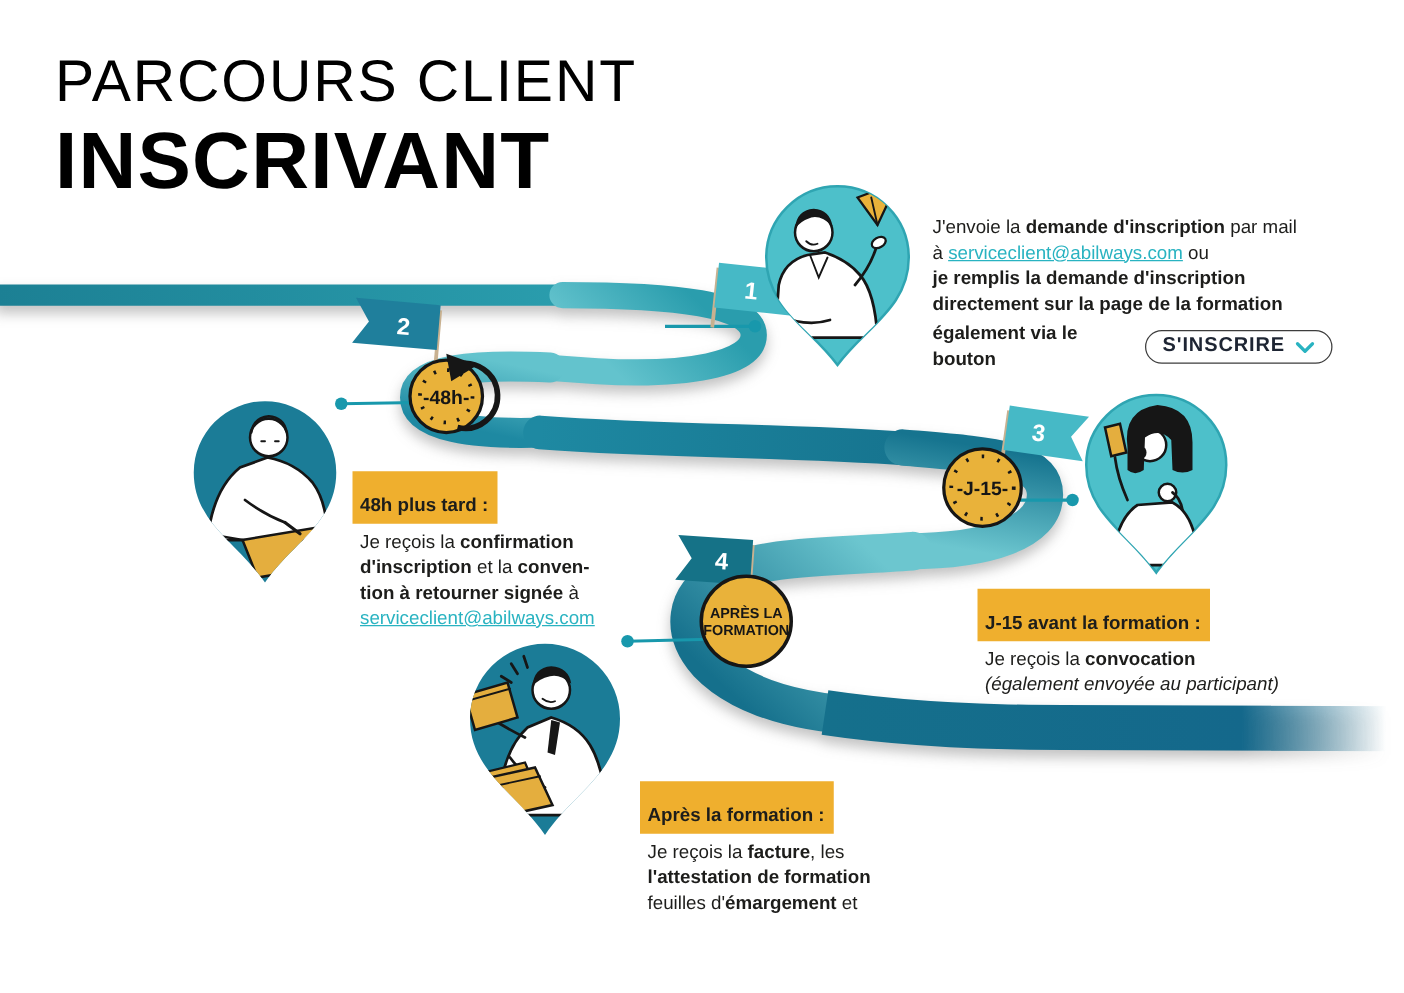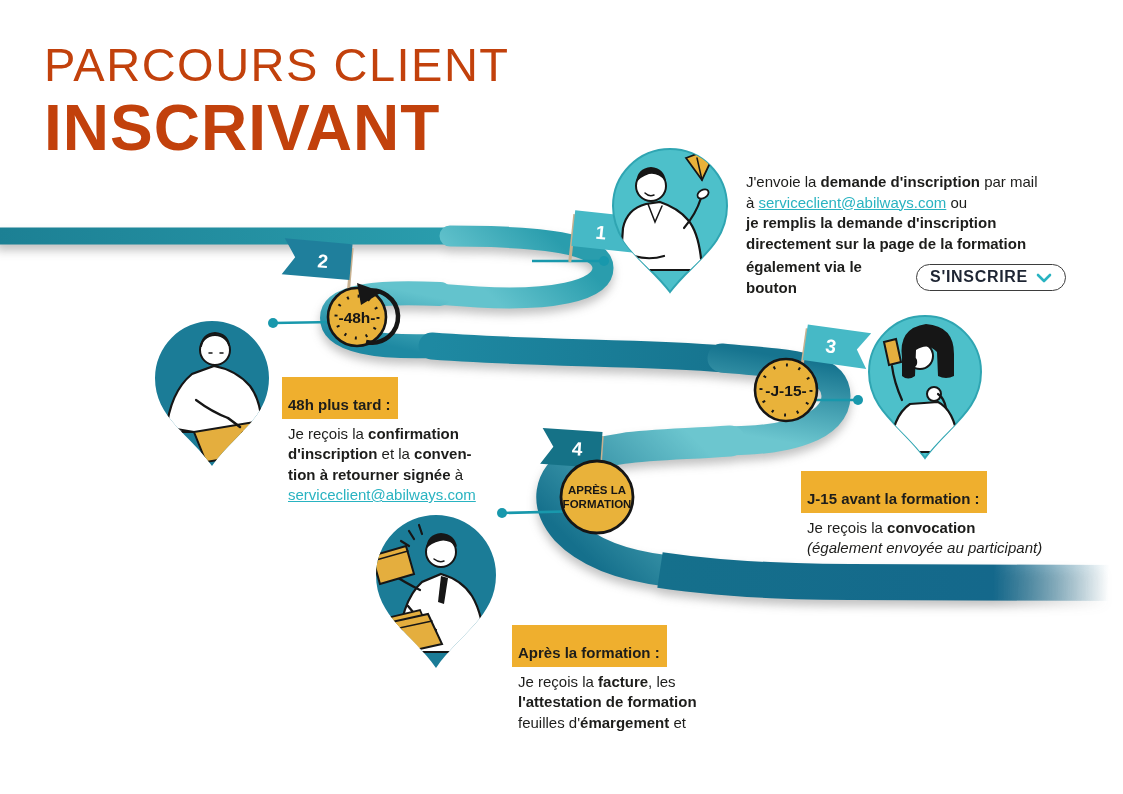--- a/index.html
+++ b/index.html
@@ -1,21 +1,21 @@
 <!DOCTYPE html>
 <html><head>
 <meta charset="utf-8">
 <style>
   html,body{margin:0;padding:0;background:#fff}
   .canvas{position:relative;width:1123px;height:794px;background:#ffffff;overflow:hidden;
           font-family:"Liberation Sans",sans-serif;color:#1d1d1b}
   .art{position:absolute;inset:0;width:1123px;height:794px}
   svg text{font-family:"Liberation Sans",sans-serif}
 
-  .title{position:absolute;left:44px;top:38px;line-height:1.14;color:#c2410c}
+  .title{position:absolute;left:44px;top:38px;line-height:1.14;color:#000000}
   .title .t1{font-size:47px;font-weight:400;letter-spacing:1.5px}
   .title .t2{font-size:64px;font-weight:700;letter-spacing:1px}
 
   .tb{position:absolute;font-size:15px;line-height:20.5px}
   .tb p{margin:0}
   .hl{display:inline-block;background:#EFAF2E;font-weight:700;padding:18px 7px 3px 6px;margin:0 0 5px -6px}
   .lnk{color:#29B3C1;text-decoration:underline;cursor:pointer}
   .it{font-style:italic}
   b{font-weight:700}
   .btn-row{display:flex;align-items:center;gap:10px;margin-top:3px}
@@ -233,21 +233,21 @@
   </div>
 
   <div class="tb" style="left:288px;top:377px;width:225px">
     <p><span class="hl">48h plus tard :</span></p>
     <p><span>Je reçois la </span><b>confirmation</b></p>
     <p><b>d'inscription</b><span> et la </span><b>conven-</b></p>
     <p><b>tion à retourner signée</b><span> à</span></p>
     <p><span class="lnk">serviceclient@abilways.com</span></p>
   </div>
 
-  <div class="tb" style="left:807px;top:471px;width:280px">
+  <div class="tb" style="left:788px;top:471px;width:280px">
     <p><span class="hl">J-15 avant la formation :</span></p>
     <p><span>Je reçois la </span><b>convocation</b></p>
     <p class="it"><span>(également envoyée au participant)</span></p>
   </div>
 
   <div class="tb" style="left:518px;top:625px;width:245px">
     <p><span class="hl">Après la formation :</span></p>
     <p><span>Je reçois la </span><b>facture</b><span>, les</span></p>
     <p><b>l'attestation de formation</b></p>
     <p><span>feuilles d'</span><b>émargement</b><span> et</span></p>

